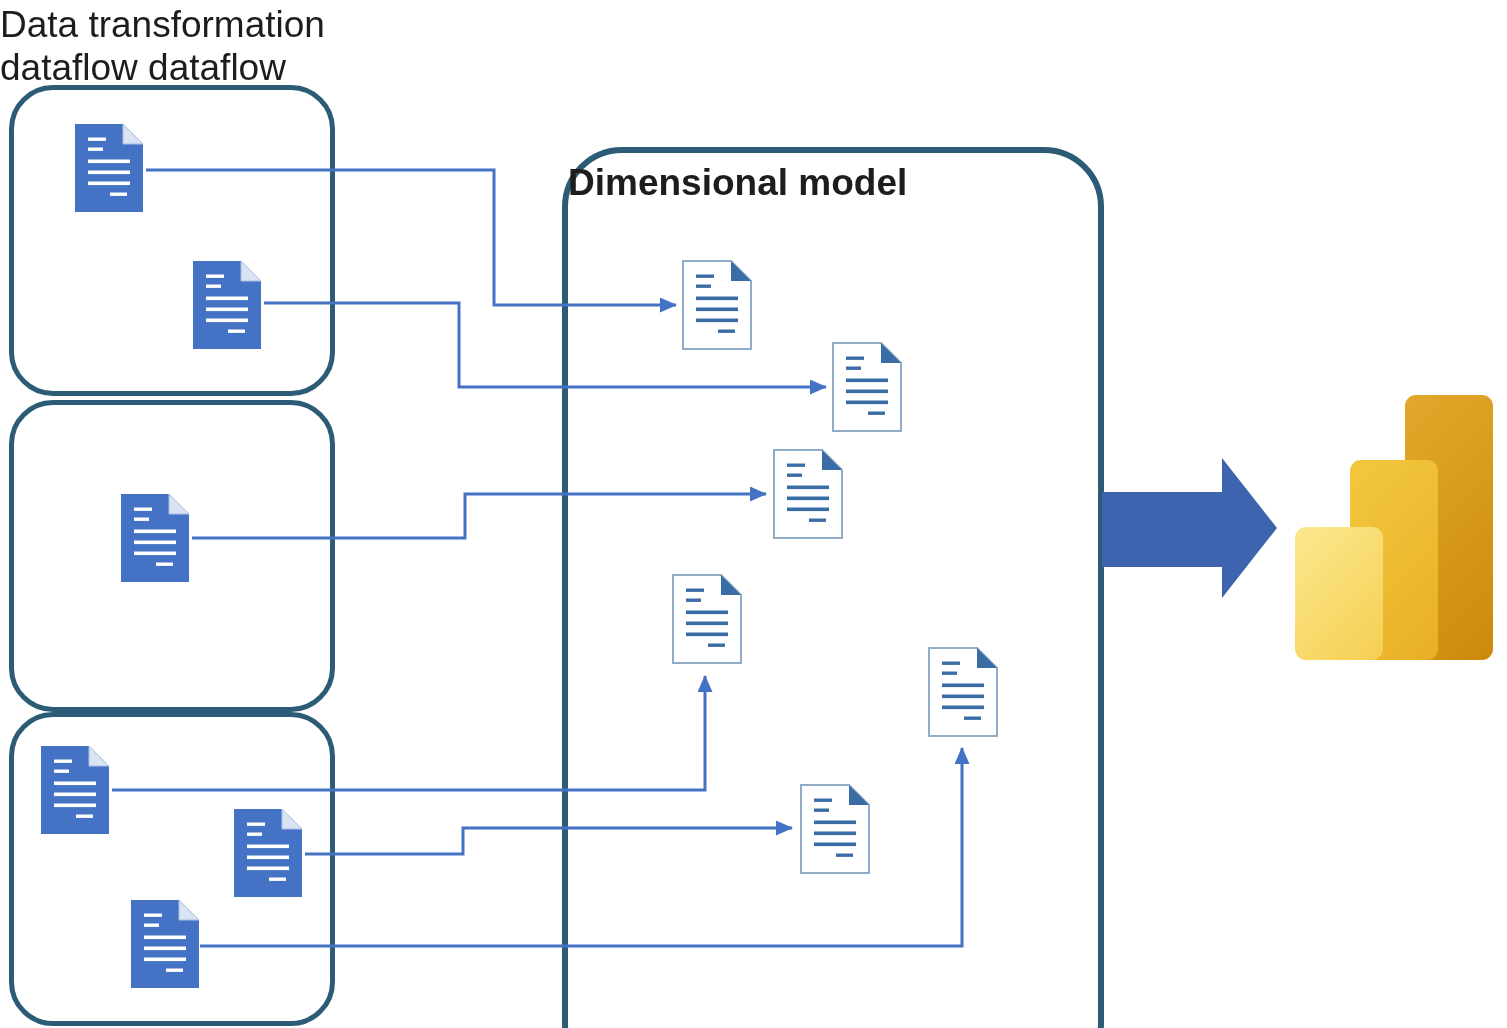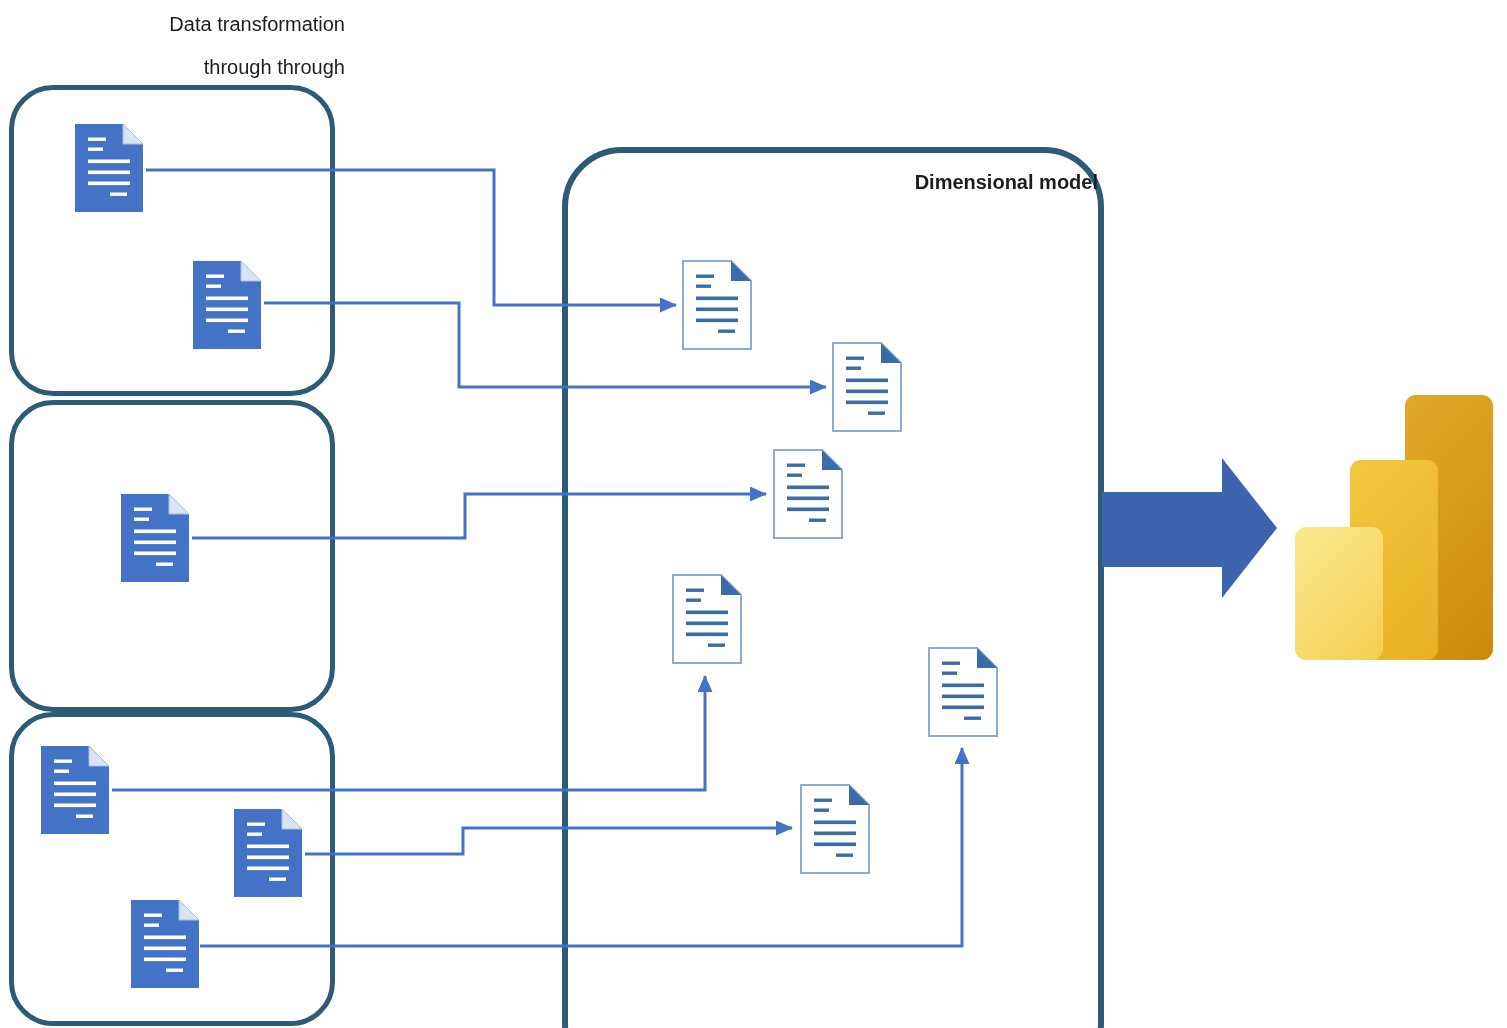--- a/index.html
+++ b/index.html
@@ -1,36 +1,36 @@
 <!DOCTYPE html>
 <html><head>
 <meta charset="utf-8">
 <style>
   html,body{margin:0;padding:0;background:#fff;}
   .canvas{
     position:relative;width:1507px;height:1028px;background:#fff;overflow:hidden;
     font-family:"Liberation Sans", sans-serif;
   }
-  .title-block{position:absolute;text-align:right;font-size:20px;line-height:43px;color:#1d1d1d;}
+  .title-block{position:absolute;text-align:left;font-size:37px;line-height:43px;color:#1d1d1d;}
   .main-title{left:0;top:3px;width:345px;}
   .src-box{position:absolute;left:9px;width:316px;border:5px solid #2b5b75;border-radius:44px;background:transparent;}
   .model-box{position:absolute;left:562px;top:147px;width:542px;height:936px;border:6px solid #2b5b75;border-radius:60px;box-sizing:border-box;font-weight:bold;}
   .model-title{position:absolute;left:0;right:0;top:8px;}
   #arrow-layer{position:absolute;left:0;top:0;width:1507px;height:1028px;}
   .doc{position:absolute;}
   .pbi-bar{position:absolute;border-radius:11px;}
 </style>
 </head>
 <body>
 
 <div class="canvas">
 
   <div class="title-block main-title" style="color: rgb(29, 29, 29);">
     <div>Data transformation</div>
-    <div>through through</div>
+    <div>dataflow dataflow</div>
   </div>
 
   <div class="src-box" style="top: 85px; height: 301px; border-color: rgb(43, 91, 117);"></div>
   <div class="src-box" style="top: 400px; height: 302px; border-color: rgb(43, 91, 117);"></div>
   <div class="src-box" style="top: 712px; height: 304px; border-color: rgb(43, 91, 117);"></div>
 
   <div class="model-box" style="border-color: rgb(43, 91, 117);">
     <div class="title-block model-title" style="color: rgb(29, 29, 29);">
       <div>Dimensional model</div>
     </div>

